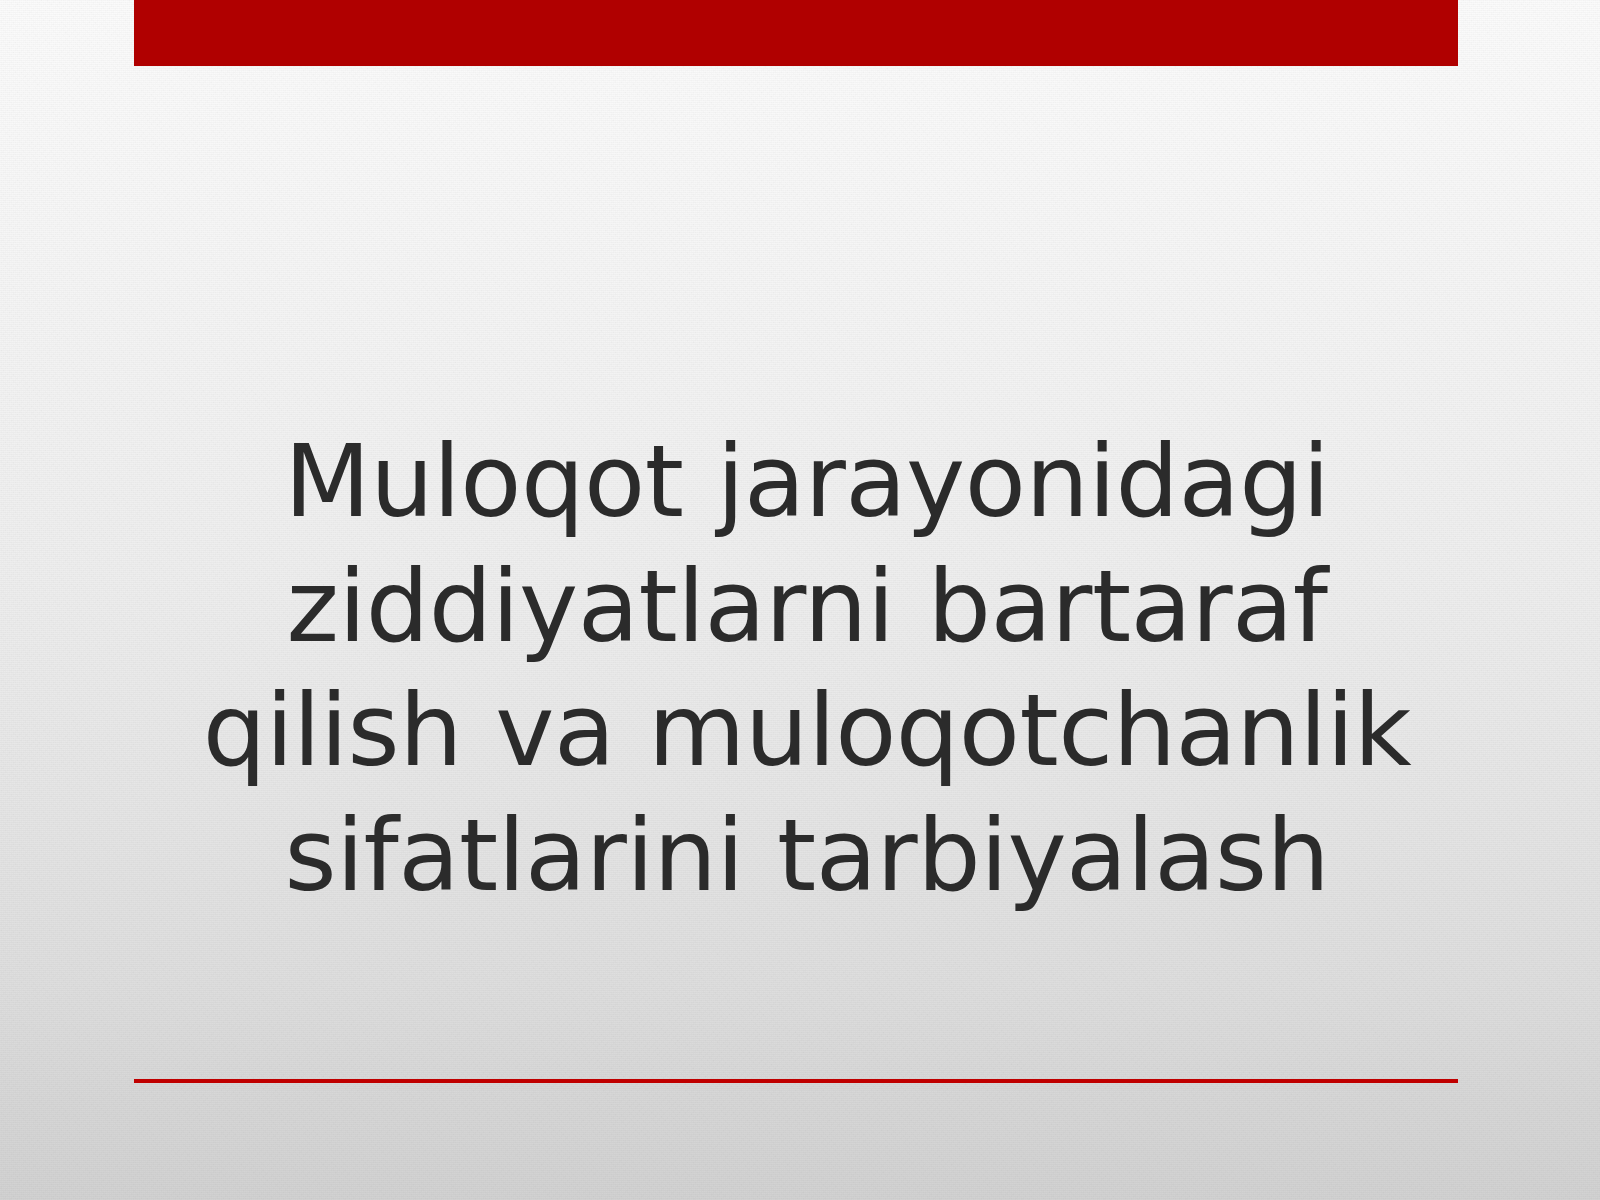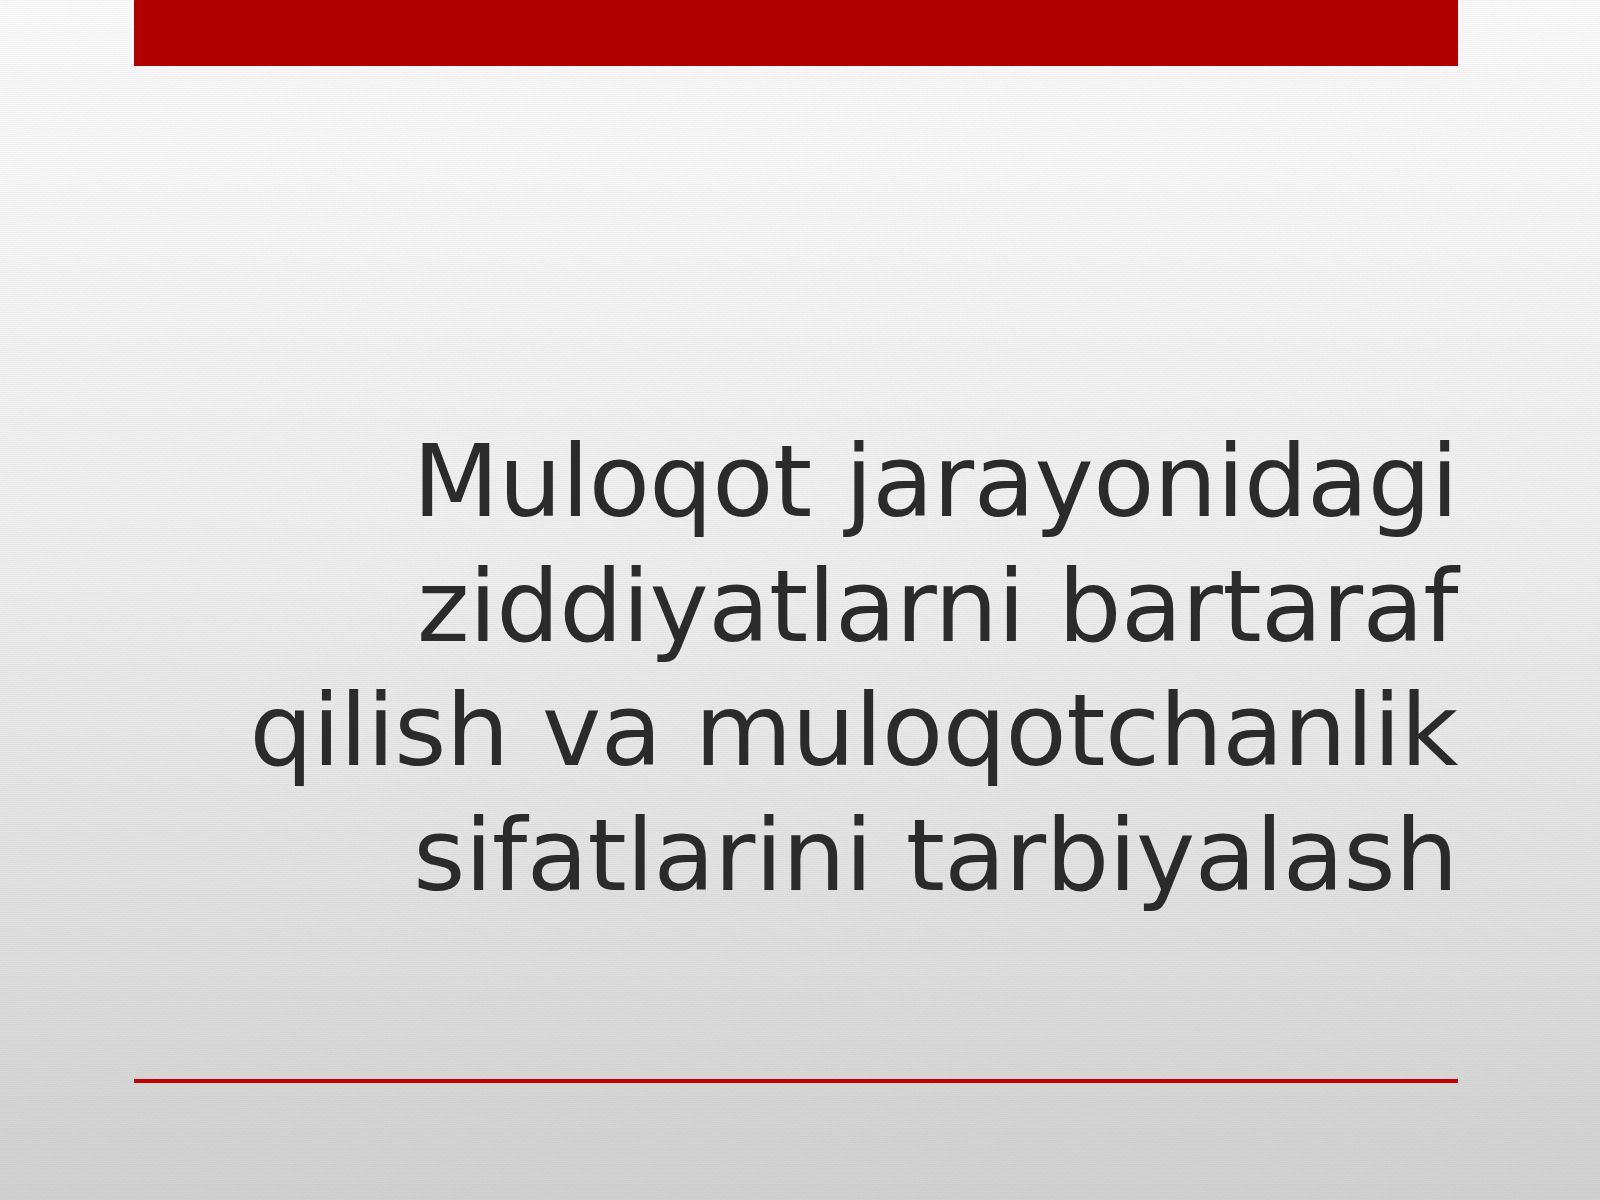--- a/index.html
+++ b/index.html
@@ -85,21 +85,21 @@
 
   .title-text {
     margin: 0;
     padding: 0 0 0 22px;
     font-family: "DejaVu Sans", sans-serif;
     font-weight: 400;
     font-size: 100px;
     line-height: 1.245;
     letter-spacing: -0.5px;
     color: #2b2b2b;
-    text-align: right;
+    text-align: center;
     word-spacing: 2px;
   }
 
   
   .title-rule {
     position: absolute;
     left: 134px;
     top: 1079px;
     width: 1324px;
     height: 4px;

